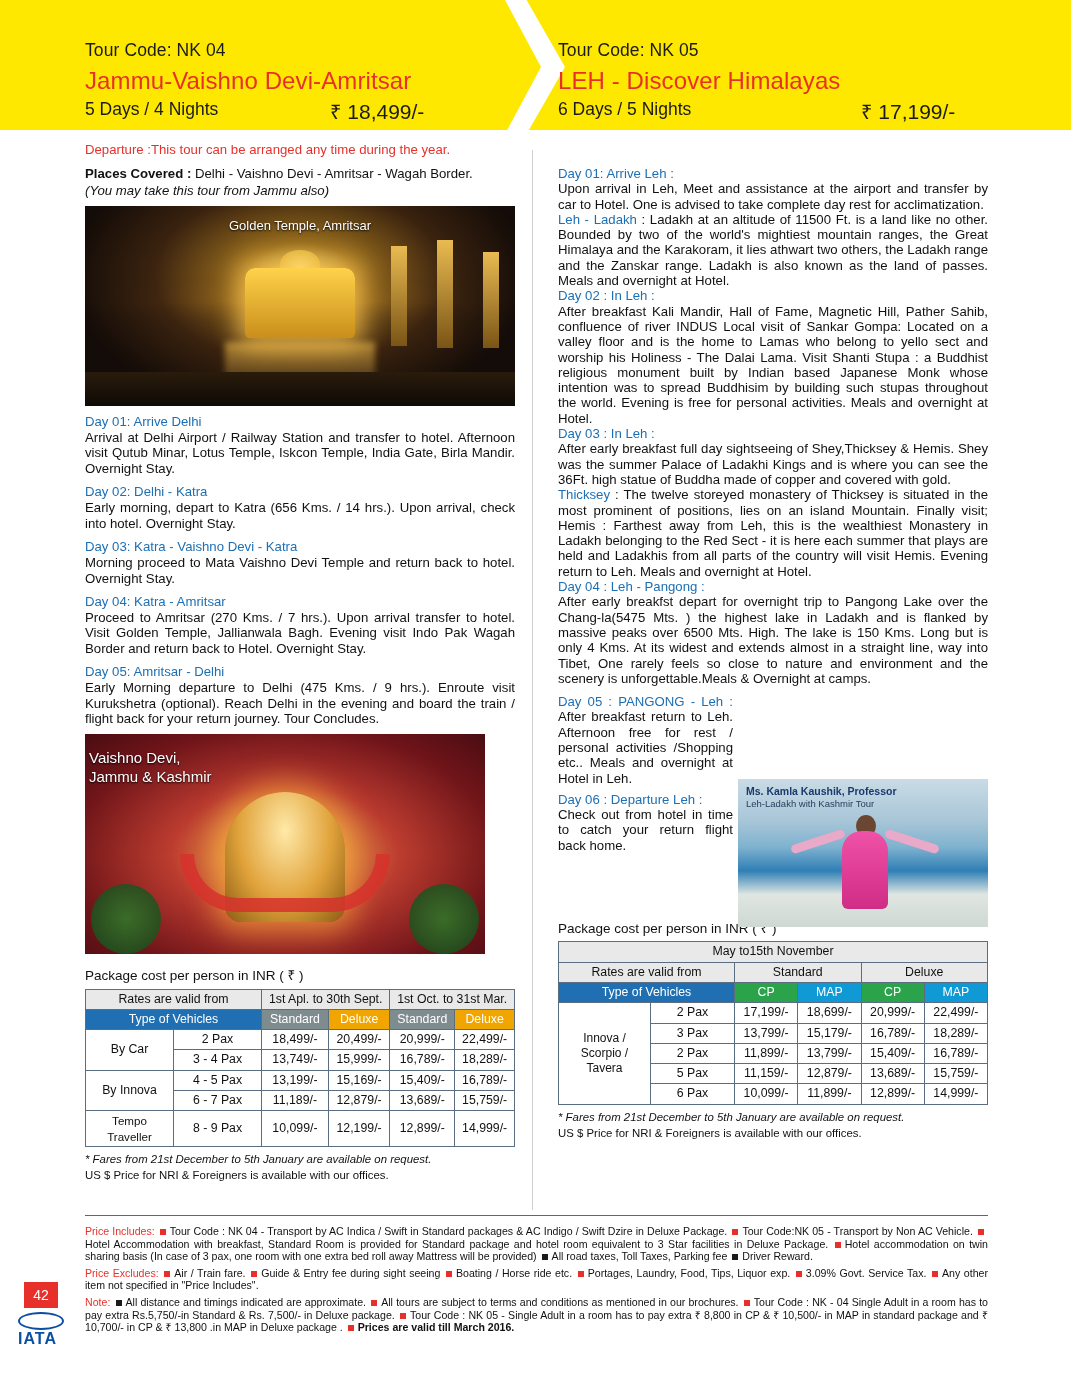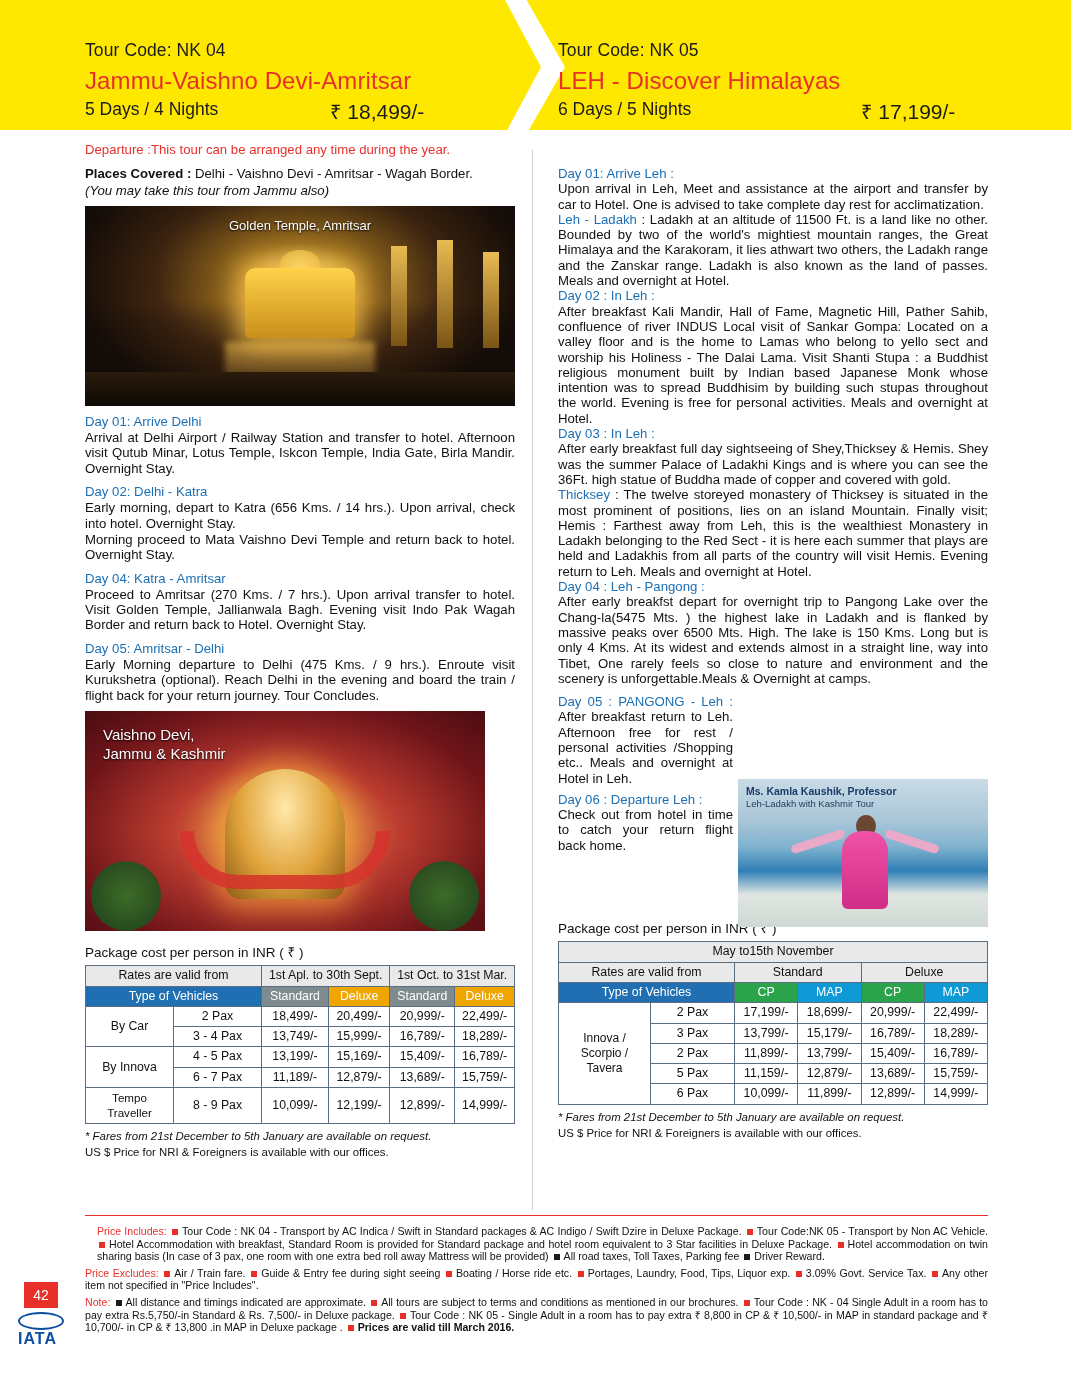--- a/index.html
+++ b/index.html
@@ -65,21 +65,21 @@
   .photo-golden .t3 { left:398px; top:46px; height:96px; }
   .photo-golden .ledge { position:absolute; left:0; bottom:0; width:100%; height:34px; background:linear-gradient(to bottom,#2a1c0c,#0e0a05); }
 
   .photo-vaishno {
     margin-top:8px; width:400px; height:220px;
     background:
       radial-gradient(ellipse at 50% 55%, rgba(255,210,90,.9) 0%, rgba(190,60,50,.85) 40%, rgba(110,20,25,.95) 75%, #4a0d12 100%),
       linear-gradient(to bottom,#7d1320,#b8451f 55%,#6d1016);
     position:relative;
   }
-  .photo-vaishno .vcap { position:absolute; left:18px; top:14px; color:#fff; font-size:15px; line-height:19px; text-shadow:0 1px 2px #000; }
+  .photo-vaishno .vcap { position:absolute; left:4px; top:14px; color:#fff; font-size:15px; line-height:19px; text-shadow:0 1px 2px #000; }
   .photo-vaishno .idol { position:absolute; left:50%; top:58px; transform:translateX(-50%); width:120px; height:130px; background:radial-gradient(ellipse at 50% 30%, #ffe9a8, #e0a23a 55%, #8a5b14); border-radius:60px 60px 16px 16px; box-shadow:0 0 28px 10px rgba(255,190,60,.55); }
   .photo-vaishno .garland { position:absolute; left:50%; top:120px; transform:translateX(-50%); width:210px; height:58px; border-radius:0 0 110px 110px; border:14px solid #d7322c; border-top:none; opacity:.85; }
   .photo-vaishno .greenL { position:absolute; left:6px; top:150px; width:70px; height:70px; background:radial-gradient(circle,#2f7a2a,#12431a); border-radius:50%; opacity:.85; }
   .photo-vaishno .greenR { position:absolute; right:6px; top:150px; width:70px; height:70px; background:radial-gradient(circle,#2f7a2a,#12431a); border-radius:50%; opacity:.85; }
 
   .photo-kamla {
     position:absolute; left:738px; top:779px; width:250px; height:148px;
     background:linear-gradient(to bottom, #c9dbe6 0%, #a9c6d8 28%, #7fb2cf 46%, #2f7fb5 62%, #dfe6e2 78%, #cfd8d2 100%);
     overflow:hidden;
   }
@@ -164,20 +164,21 @@
       <div class="refl"></div>
       <div class="ledge"></div>
       <div class="caption">Golden Temple, Amritsar</div>
     </div>
 
     <div>
       <div class="dayhead">Day 01: Arrive Delhi</div>
       <div class="daytext">Arrival at Delhi Airport / Railway Station and transfer to hotel. Afternoon visit Qutub Minar, Lotus Temple, Iskcon Temple, India Gate, Birla Mandir. Overnight Stay.</div>
       <div class="dayhead">Day 02: Delhi - Katra</div>
       <div class="daytext">Early morning, depart to Katra (656 Kms. / 14 hrs.). Upon arrival, check into hotel. Overnight Stay.</div>
+      <div class="dayhead">Day 03: Katra - Vaishno Devi - Katra</div>
       <div class="daytext">Morning proceed to Mata Vaishno Devi Temple and return back to hotel. Overnight Stay.</div>
       <div class="dayhead">Day 04: Katra - Amritsar</div>
       <div class="daytext">Proceed to Amritsar (270 Kms. / 7 hrs.). Upon arrival transfer to hotel. Visit Golden Temple, Jallianwala Bagh. Evening visit Indo Pak Wagah Border and return back to Hotel. Overnight Stay.</div>
       <div class="dayhead">Day 05: Amritsar - Delhi</div>
       <div class="daytext">Early Morning departure to Delhi (475 Kms. / 9 hrs.). Enroute visit Kurukshetra (optional). Reach Delhi in the evening and board the train / flight back for your return journey. Tour Concludes.</div>
     </div>
 
     <div class="photo photo-vaishno">
       <div class="idol"></div>
       <div class="garland"></div>
@@ -343,21 +344,21 @@
     <div class="armR"></div>
     <div class="head"></div>
     <div class="person"></div>
     <div class="kcap">Ms. Kamla Kaushik, Professor</div>
     <div class="kcap2">Leh-Ladakh with Kashmir Tour</div>
   </div>
 
   <div class="redline"></div>
 
   <div class="footer">
-    <p style="margin:0 0 4px 12px">
+    <p style="margin:0 0 4px 0">
       <span class="lbl-red">Price Includes:</span>
       <span class="sq"></span><span>Tour Code : NK 04 - Transport by AC Indica / Swift in Standard packages &amp; AC Indigo / Swift Dzire in Deluxe Package.</span>
       <span class="sq"></span><span>Tour Code:NK 05 - Transport by Non AC Vehicle.</span>
       <span class="sq"></span><span>Hotel Accommodation with breakfast, Standard Room is provided for Standard package and hotel room equivalent to 3 Star facilities in Deluxe Package.</span>
       <span class="sq"></span><span>Hotel accommodation on twin sharing basis (In case of 3 pax, one room with one extra bed roll away Mattress will be provided)</span>
       <span class="sq-b"></span><span>All road taxes, Toll Taxes, Parking fee</span>
       <span class="sq-b"></span><span>Driver Reward.</span>
     </p>
     <p style="margin:0 0 4px 0">
       <span class="lbl-red">Price Excludes:</span>

